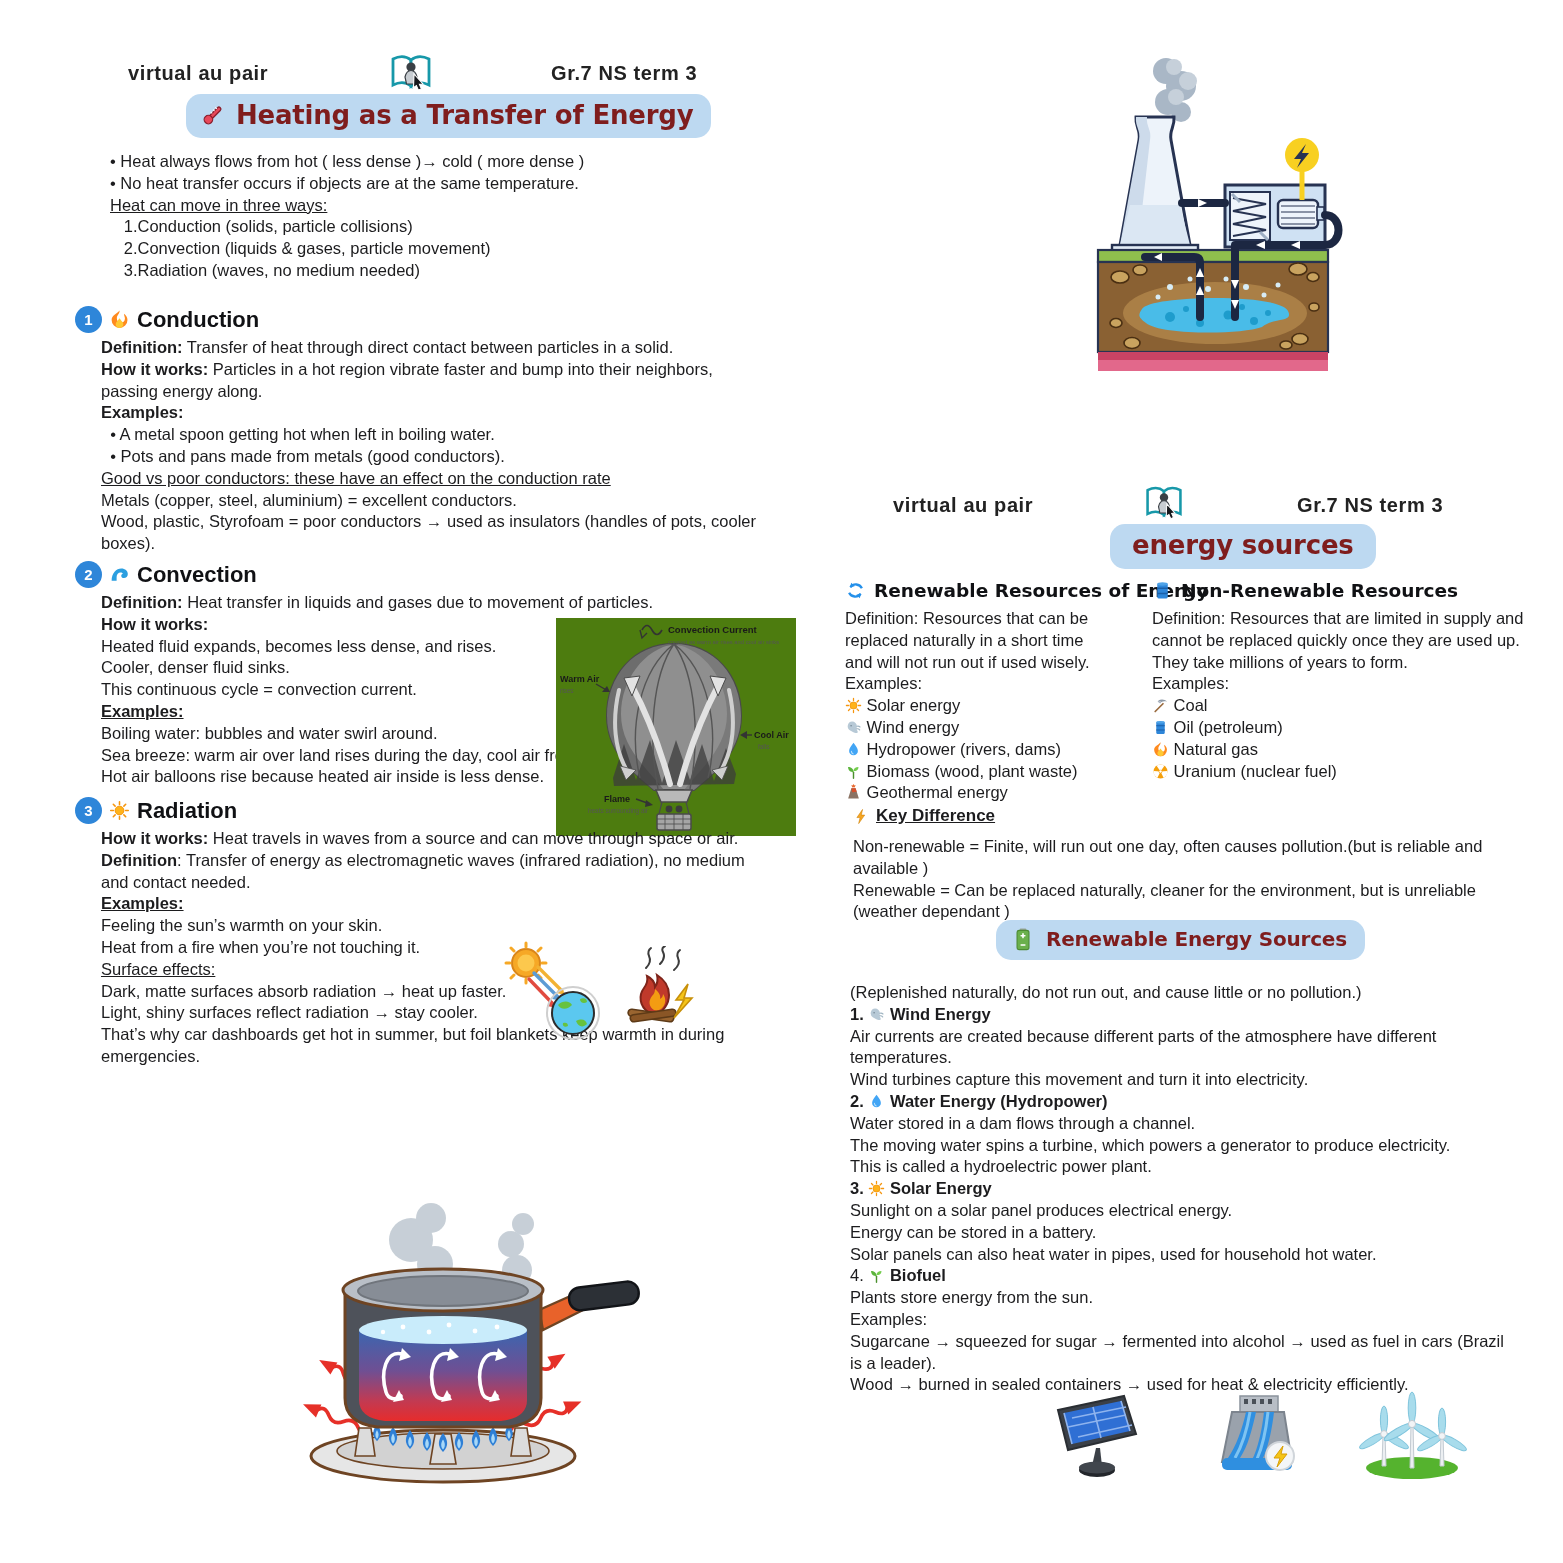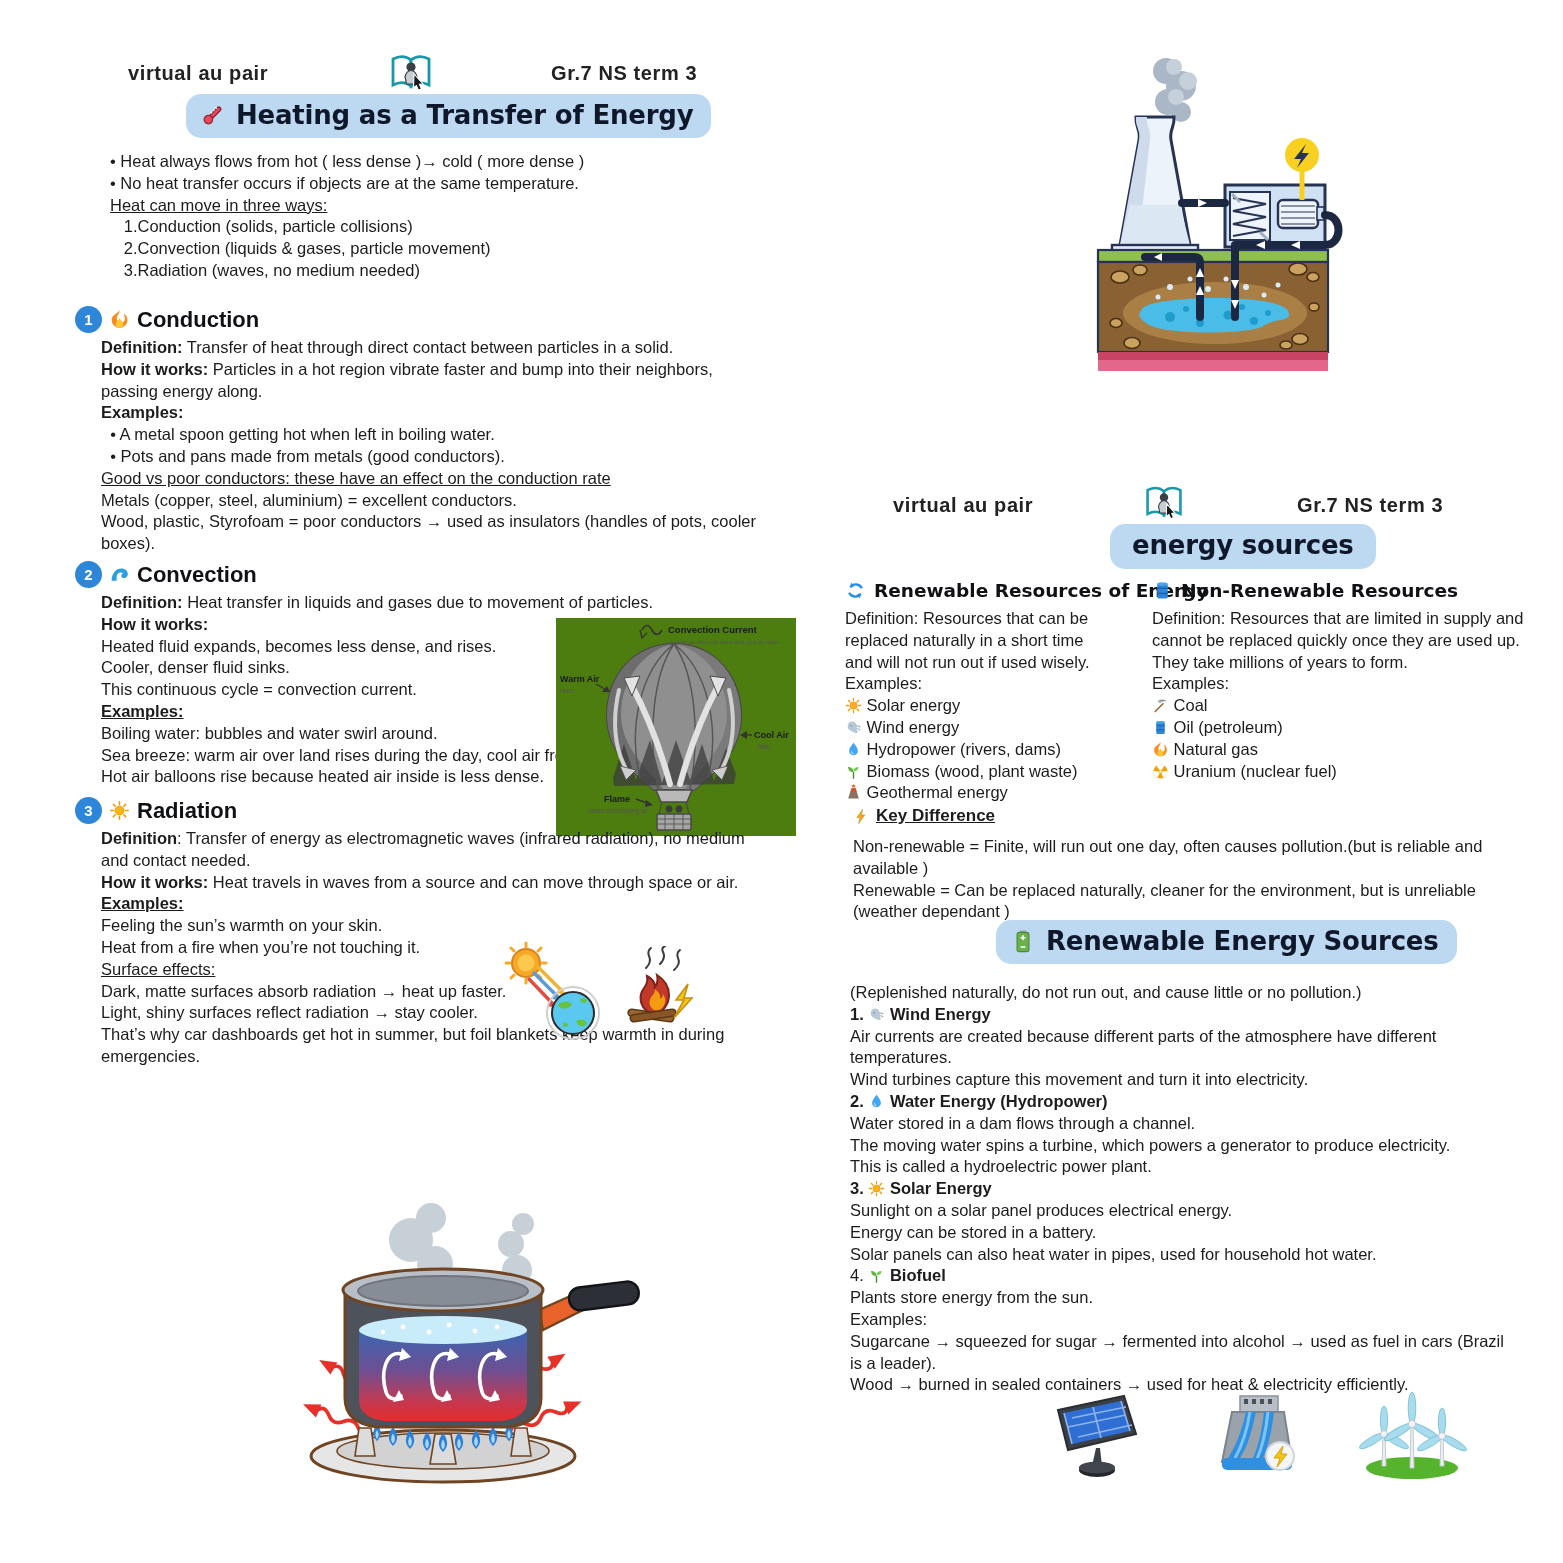--- a/index.html
+++ b/index.html
@@ -2,22 +2,22 @@
 <html><head>
 <meta charset="utf-8">
 <style>
   html,body{margin:0;padding:0;background:#fff;}
   .page{position:relative;width:1563px;height:1563px;background:#ffffff;overflow:hidden;
         font-family:"Liberation Sans",sans-serif;color:#1c1c1e;}
   .abs{position:absolute;}
   .brand{font-family:Liberation Sans, sans-serif;font-size:20px;font-weight:700;letter-spacing:.6px;color:#222;}
   .badge{display:inline-flex;align-items:center;gap:10px;background:#bdd9f1;border-radius:15px;
          padding:6px 18px 8px 14px;font-family:"DejaVu Sans",sans-serif;font-size:26px;font-weight:800;
-         letter-spacing:-.2px;color:#0f172a;white-space:nowrap;text-align:right;}
-  .badge.small{font-size:26px;}
+         letter-spacing:-.2px;color:#7f1d1d;white-space:nowrap;text-align:right;}
+  .badge.small{font-size:20px;}
   .lines .tl{font-size:16.5px;line-height:21.8px;min-height:21.8px;}
   .b{font-weight:bold;}
   .u{text-decoration:underline;}
   .ic{display:inline-block;vertical-align:-3px;line-height:0;}
   .ic svg{width:17px;height:17px;}
   .ic.big svg{width:26px;height:26px;}
   .ic.mid svg{width:21px;height:21px;}
   .sec-head{display:flex;align-items:center;gap:7px;margin-bottom:4px;}
   .sec-title{font-family:Liberation Sans, sans-serif;font-size:22px;font-weight:800;color:#101114;}
   .numbadge{width:27px;height:27px;border-radius:50%;background:#2e86d9;color:#fff;font-weight:700;
@@ -166,22 +166,22 @@
       <span class="numbadge">3</span>
       <span class="ic mid"><svg viewBox="0 0 24 24">
             <circle cx="12" cy="12" r="5" fill="#ffb31a" stroke="#f08c00" stroke-width="1"></circle>
             <g stroke="#f5950e" stroke-width="1.8" stroke-linecap="round">
               <path d="M12 2v3M12 19v3M2 12h3M19 12h3M4.9 4.9l2.1 2.1M17 17l2.1 2.1M19.1 4.9L17 7M7 17l-2.1 2.1"></path>
             </g>
           </svg></span>
       <span class="sec-title">Radiation</span>
     </div>
     <div class="sec-body lines" style="width:660px">
+        <div class="tl"><span class="b">How it works:</span><span> Heat travels in waves from a source and can move through space or air.</span></div>
         <div class="tl"><span class="b">Definition</span><span>: Transfer of energy as electromagnetic waves (infrared radiation), no medium and contact needed.</span></div>
-        <div class="tl"><span class="b">How it works:</span><span> Heat travels in waves from a source and can move through space or air.</span></div>
         <div class="tl"><span class="b u">Examples:</span></div>
         <div class="tl"><span>Feeling the sun’s warmth on your skin.</span></div>
         <div class="tl"><span>Heat from a fire when you’re not touching it.</span></div>
         <div class="tl"><span class="u">Surface effects:</span></div>
         <div class="tl"><span>Dark, matte surfaces absorb radiation → heat up faster.</span></div>
         <div class="tl"><span>Light, shiny surfaces reflect radiation → stay cooler.</span></div>
         <div class="tl"><span>That’s why car dashboards get hot in summer, but foil blankets keep warmth in during emergencies.</span></div>
       </div>
   </div>
 

